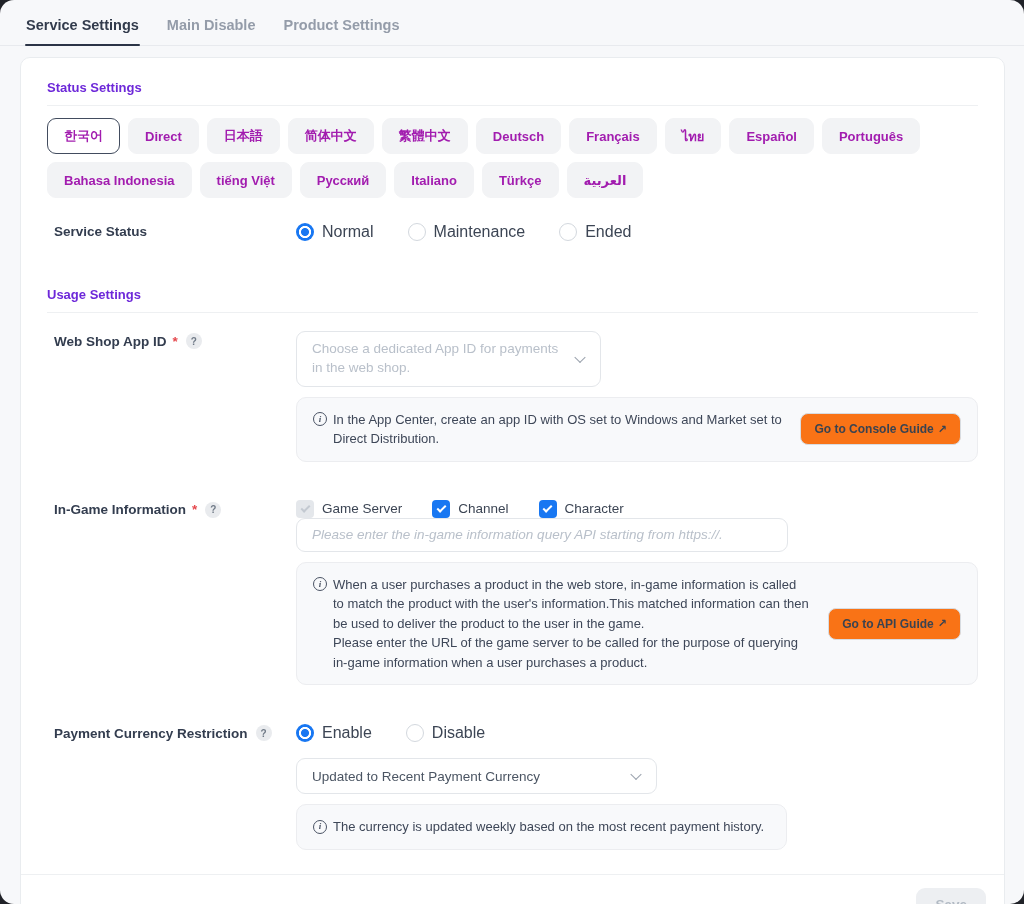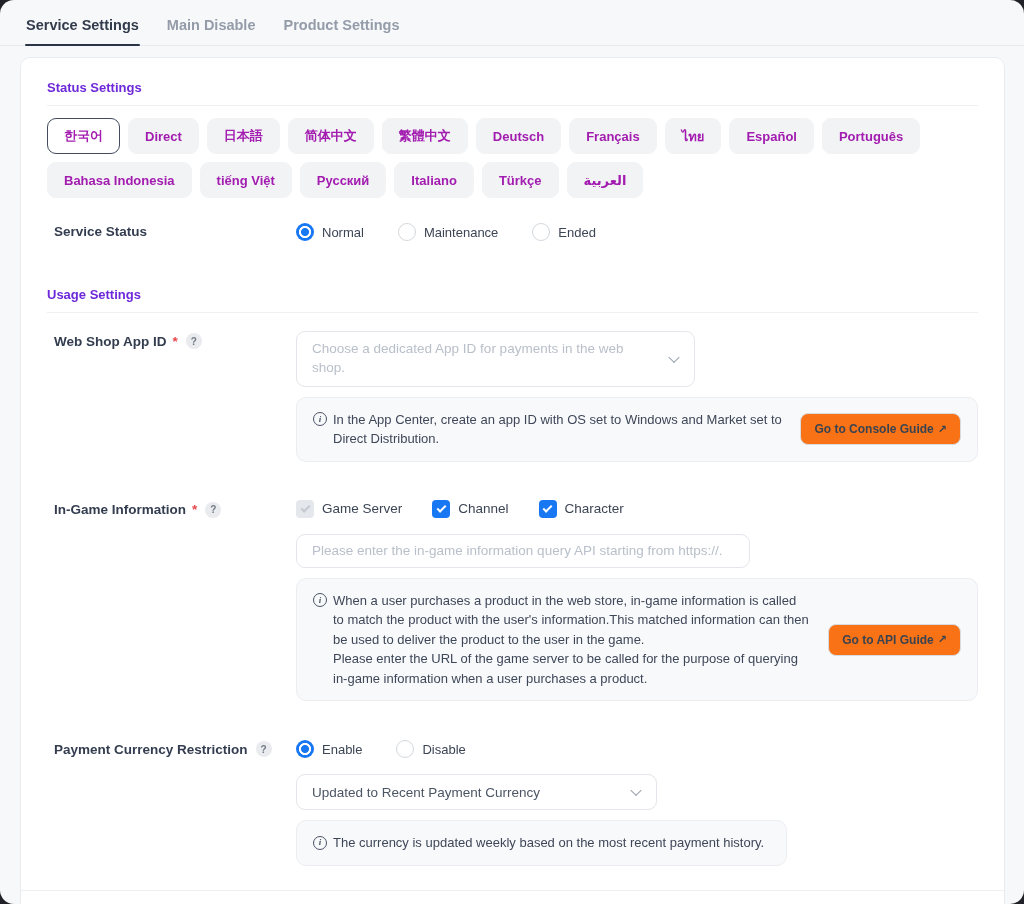--- a/index.html
+++ b/index.html
@@ -96,21 +96,21 @@
   .radio-item { display:flex; align-items:center; gap:8px; cursor:pointer; }
   .radio {
     width:18px; height:18px; border-radius:50%;
     background:#ffffff; border:1px solid #d3d8de; flex:0 0 18px;
   }
   .radio.checked {
     border:none;
     background:radial-gradient(circle at center,
       #1877f2 0 3.6px, #ffffff 4.4px 5.8px, #1877f2 6.4px 100%);
   }
-  .radio-label { font-size:13px; color:#3c4554; }
+  .radio-label { font-size:16px; color:#3c4554; }
   
   .checkbox-group { display:flex; gap:30px; align-items:center; }
   .check-item { display:flex; align-items:center; gap:8px; cursor:pointer; }
   .checkbox {
     width:18px; height:18px; border-radius:4px; flex:0 0 18px;
     display:flex; align-items:center; justify-content:center;
   }
   .checkbox.checked { background:#1877f2; }
   .checkbox.disabled { background:#e4e7eb; }
   .checkbox .check {
@@ -125,39 +125,40 @@
     border:1px solid #e3e6ea; border-radius:9px;
     background:#fff;
     font-size:13.5px;
     display:flex; align-items:center;
     position:relative;
     cursor:pointer;
   }
   .placeholder { color:#b9c0ca; }
   .select-value { color:#4b5563; }
   .select-appid {
-    width:399px; min-height:52px;
+    width:305px; min-height:52px;
     padding:8px 36px 8px 15px;
     line-height:1.4;
   }
   .select-currency {
     width:361px; height:36px;
     padding:0 36px 0 15px;
     margin-top:16px;
   }
   .chevron {
     position:absolute; right:16px; top:50%;
     width:8px; height:8px;
     border-right:1.8px solid #9aa2ad; border-bottom:1.8px solid #9aa2ad;
     transform:translateY(-70%) rotate(45deg);
   }
   .text-input {
-    width:454px; height:34px;
-    padding:0 15px; margin-top:16px;
+    width:492px; height:34px;
+    padding:0 15px; 
     cursor:text;
+    font-style:italic;
   }
   
   .info-box {
     background:#f8f9fb;
     border:1px solid #ecedf0;
     border-radius:10px;
     padding:12px 16px;
     display:flex; align-items:center; justify-content:space-between; gap:18px;
     margin-top:10px;
   }

